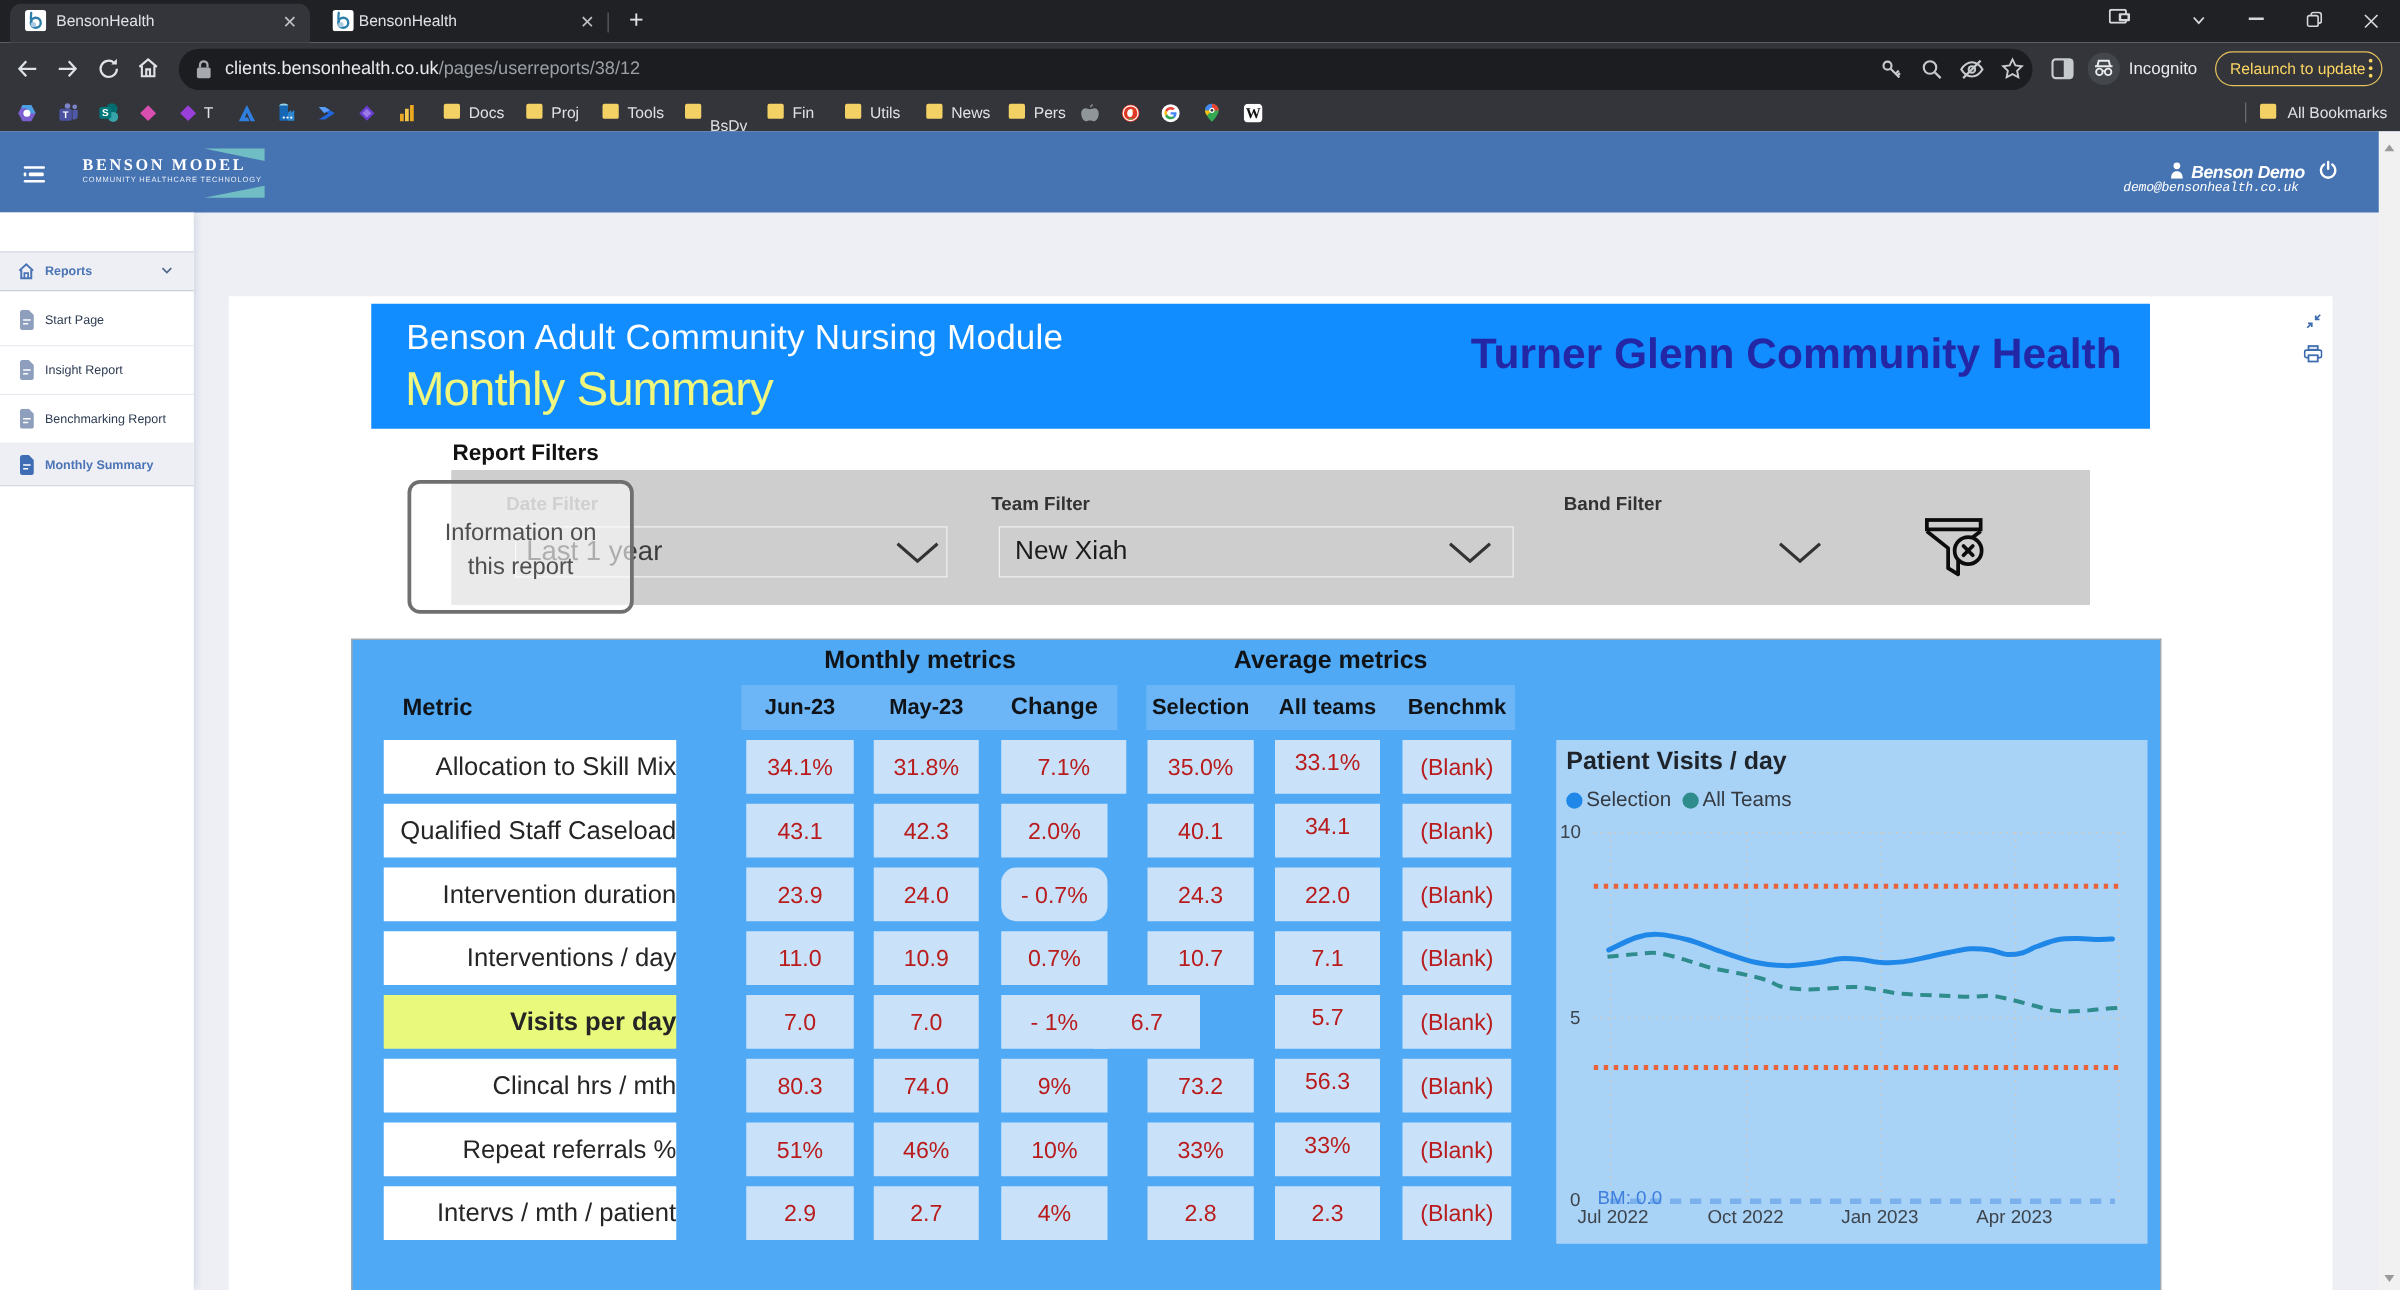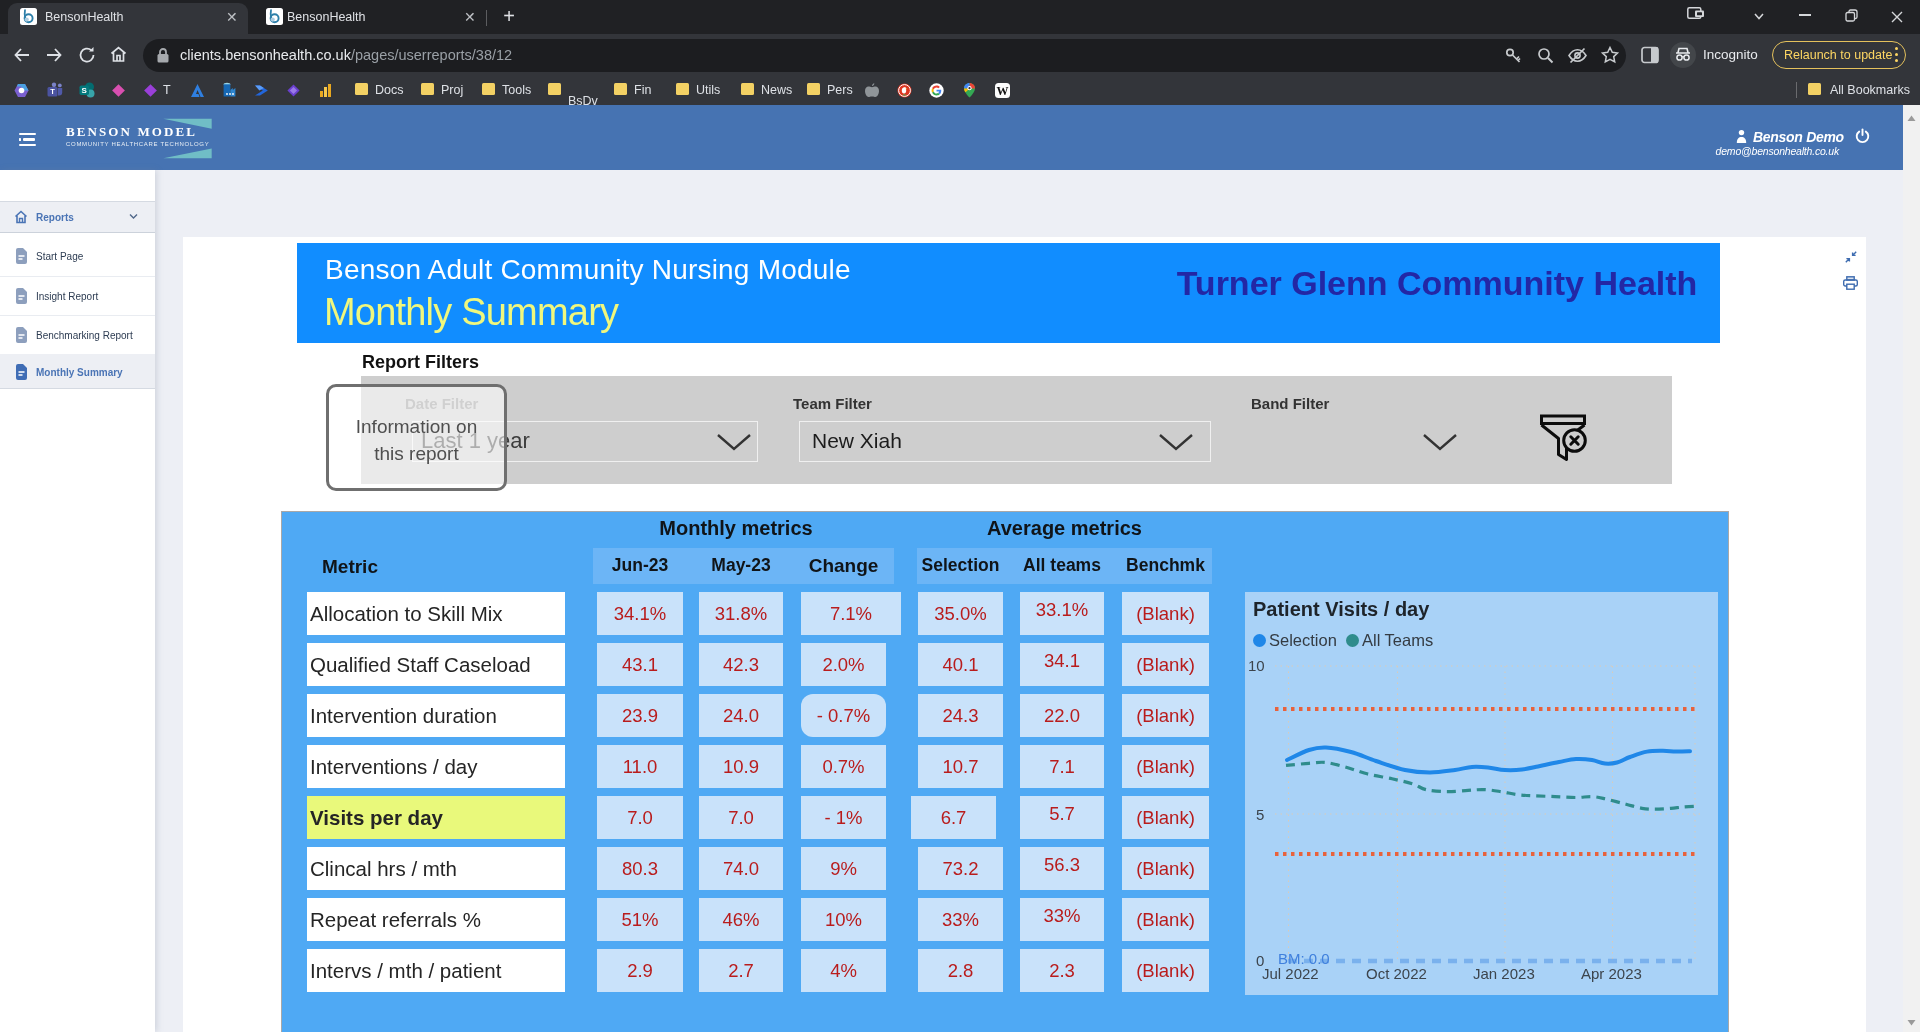--- a/index.html
+++ b/index.html
@@ -47,21 +47,21 @@
   .fdrop { top:421px; height:41px; border:1.5px solid #f0f0f0; font-size:21px; color:#1c1c1c; }
   .fchev { width:36px; height:18px; }
 
   #tooltip { left:326px; top:384px; width:181px; height:107px; background:rgba(255,255,255,0.58); border:3px solid #6f6f6f; border-radius:10px; color:#4f4f4f; font-size:19px; text-align:center; }
 
   
   #tablepanel { left:281px; top:511px; width:1448px; height:521px; background:#4fa9f4; border:1px solid #a8a8a8; border-bottom:none; }
   .grouphdr { top:517px; font-size:20px; font-weight:bold; color:#101418; text-align:center; }
   .hdrband { top:548px; height:36px; background:#6cb5f6; }
   .colhdr { top:555px; font-size:17.5px; font-weight:bold; color:#101418; text-align:center; }
-  .mcell { left:307px; width:258px; height:43px; background:#fff; font-size:20.5px; color:#252525; line-height:43px; padding-left:3px; white-space:nowrap; }
+  .mcell { left:307px; width:234px; height:43px; background:#fff; font-size:20.5px; color:#252525; line-height:43px; padding-left:3px; white-space:nowrap;text-align:right; }
   .vcell { width:86px; height:43px; background:#c9e2fa; font-size:18.5px; color:#b91c1c; text-align:center; line-height:43px; }
 
   
   #chartpanel { left:1245px; top:592px; width:473px; height:403px; background:#a9d2f7; }
   #charttitle { left:1253px; top:598px; font-size:20px; font-weight:700; color:#1e242a; }
   .legdot { top:634px; width:13px; height:13px; border-radius:50%; }
   .legtext { top:631px; font-size:16.5px; color:#343b42; }
   .ylab { font-size:15px; color:#3c444c; }
   .xlab { top:965px; font-size:15px; color:#3c444c; }
 
@@ -284,21 +284,21 @@
     <polygon points="48.7,30.6 48.7,40.2 0.3,40.2 48.7,30.6" fill="#70bdc6"></polygon>
   </svg>
   <div class="abs" style="left:66px; top:124px; color:#fff; font-family:'Liberation Serif', serif; font-size:13px; font-weight:600; letter-spacing:2.1px; white-space:nowrap;">BENSON MODEL</div>
   <div class="abs" style="left:66px; top:141px; color:#e8eef5; font-size:10px; letter-spacing:1.15px; white-space:nowrap; transform:scale(0.6); transform-origin:0 0;">COMMUNITY HEALTHCARE TECHNOLOGY</div>
 
   <svg class="abs" style="left:1735px; top:129px;" width="13" height="14" viewBox="0 0 13 14">
     <circle cx="6.5" cy="3.6" r="2.7" fill="#fff"></circle>
     <path d="M1.8 14 C1.8 9.8 3.8 8 6.5 8 C9.2 8 11.2 9.8 11.2 14 Z" fill="#fff"></path>
   </svg>
   <div class="abs" style="left:1753px; top:129px; color:#fff; font-size:14px; font-style:italic; font-weight:600; letter-spacing:-0.3px; white-space:nowrap;">Benson Demo</div>
-  <div class="abs" style="left:1692px; top:145px; width:147px; color:#fff; font-size:10.5px; font-style:italic; text-align:right; letter-spacing:-0.2px;">demo@bensonhealth.co.uk</div>
+  <div class="abs" style="left:1692px; top:145px; width:147px; color:#fff; font-size:10.5px; font-style:italic; text-align:right; letter-spacing:-0.2px;font-family:Liberation Mono, monospace;">demo@bensonhealth.co.uk</div>
   <svg class="abs" style="left:1854px; top:128px;" width="17" height="17" viewBox="0 0 17 17">
     <path d="M8.5 1.5 V7" stroke="#fff" stroke-width="1.9" stroke-linecap="round"></path>
     <path d="M5.2 3.6 a5.8 5.8 0 1 0 6.6 0" fill="none" stroke="#fff" stroke-width="1.9" stroke-linecap="round"></path>
   </svg>
 
   <div class="abs" id="sidebar"></div>
   <div class="abs" style="left:0; top:201px; width:155px; height:32px; background:#edeff4; border-top:1px solid #d5dae2; border-bottom:1px solid #ccd2db;"></div>
   <svg class="abs" style="left:14px; top:210px;" width="14" height="14" viewBox="0 0 14 14">
     <path d="M1.5 6.5 L7 1.5 L12.5 6.5 M3 5.8 V12.5 H11 V5.8" fill="none" stroke="#4a74b5" stroke-width="1.6"></path>
     <path d="M5.5 12.5 V8.5 H8.5 V12.5" fill="none" stroke="#4a74b5" stroke-width="1.4"></path>
@@ -413,21 +413,21 @@
   <div class="abs vcell" style="left:597px; top:745px; width:86px;">11.0</div>
   <div class="abs vcell" style="left:699px; top:745px; width:84px;">10.9</div>
   <div class="abs vcell" style="left:801px; top:745px; width:85px;">0.7%</div>
   <div class="abs vcell" style="left:918px; top:745px; width:85px;">10.7</div>
   <div class="abs vcell" style="left:1020px; top:745px; width:84px;">7.1</div>
   <div class="abs vcell" style="left:1122px; top:745px; width:87px;">(Blank)</div>
   <div class="abs mcell" style="top:796px;background:#e9f97b;font-weight:bold;">Visits per day</div>
   <div class="abs vcell" style="left:597px; top:796px; width:86px;">7.0</div>
   <div class="abs vcell" style="left:699px; top:796px; width:84px;">7.0</div>
   <div class="abs vcell" style="left:801px; top:796px; width:85px;">- 1%</div>
-  <div class="abs vcell" style="left:875px; top:796px; width:85px;margin-left:36px;">6.7</div>
+  <div class="abs vcell" style="left:875px; top:796px; width:85px;">6.7</div>
   <div class="abs vcell" style="left:1020px; top:796px; width:84px;line-height:36px;">5.7</div>
   <div class="abs vcell" style="left:1122px; top:796px; width:87px;">(Blank)</div>
   <div class="abs mcell" style="top:847px;">Clincal hrs / mth</div>
   <div class="abs vcell" style="left:597px; top:847px; width:86px;">80.3</div>
   <div class="abs vcell" style="left:699px; top:847px; width:84px;">74.0</div>
   <div class="abs vcell" style="left:801px; top:847px; width:85px;">9%</div>
   <div class="abs vcell" style="left:918px; top:847px; width:85px;">73.2</div>
   <div class="abs vcell" style="left:1020px; top:847px; width:84px;line-height:36px;">56.3</div>
   <div class="abs vcell" style="left:1122px; top:847px; width:87px;">(Blank)</div>
   <div class="abs mcell" style="top:898px;">Repeat referrals %</div>

